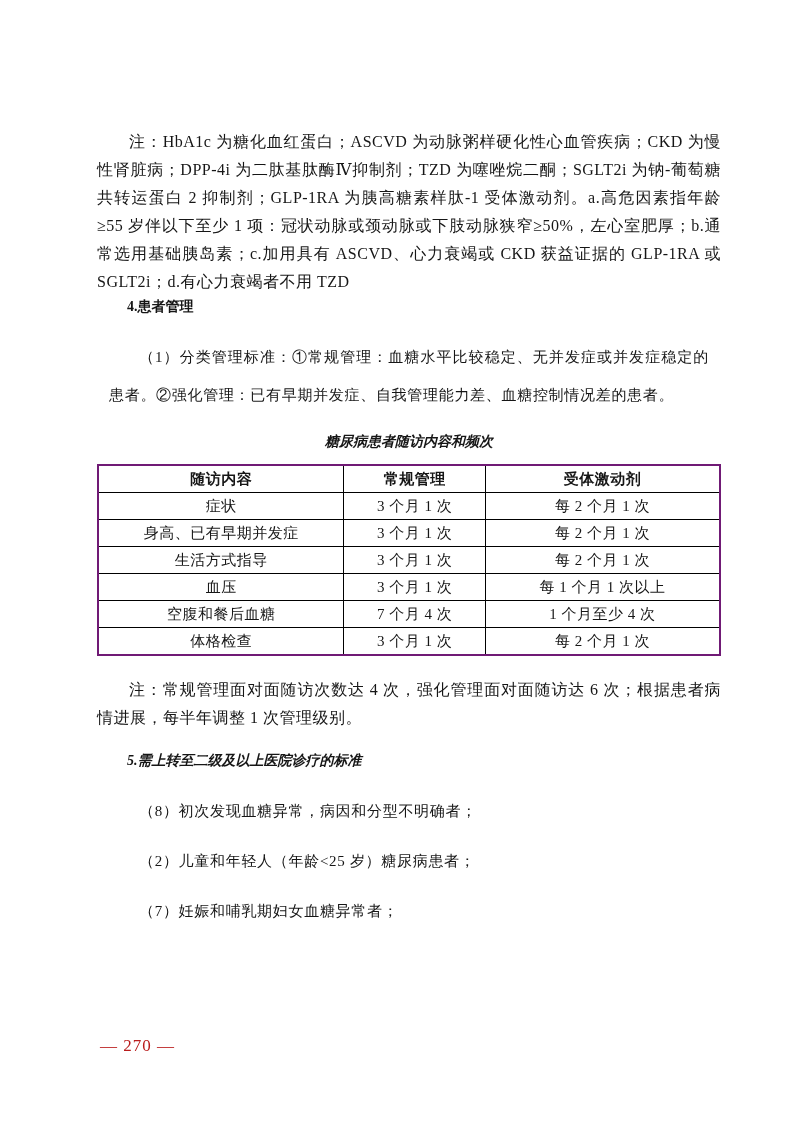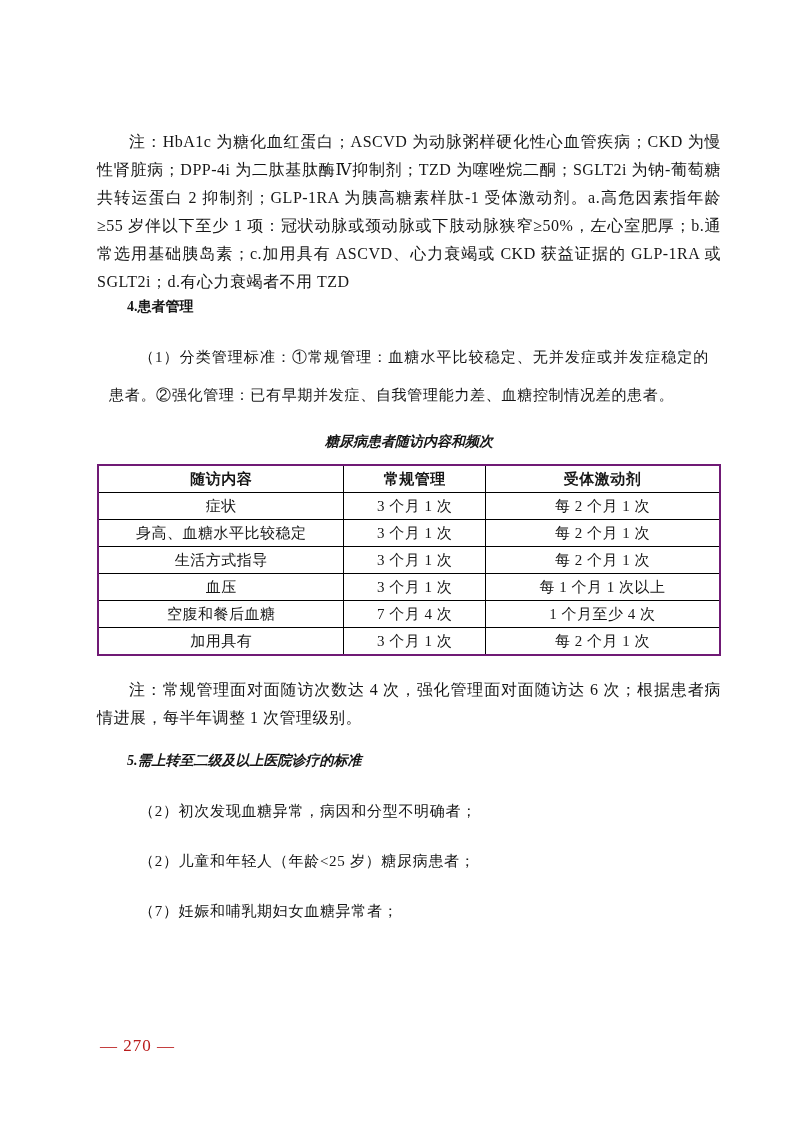--- a/index.html
+++ b/index.html
@@ -104,52 +104,52 @@
           <th>受体激动剂</th>
         </tr>
     </thead>
     <tbody>
         <tr>
           <td>症状</td>
           <td>3 个月 1 次</td>
           <td>每 2 个月 1 次</td>
         </tr>
         <tr>
-          <td>身高、血糖水平比较稳定</td>
+          <td>身高、已有早期并发症</td>
           <td>3 个月 1 次</td>
           <td>每 2 个月 1 次</td>
         </tr>
         <tr>
           <td>生活方式指导</td>
           <td>3 个月 1 次</td>
           <td>每 2 个月 1 次</td>
         </tr>
         <tr>
           <td>血压</td>
           <td>3 个月 1 次</td>
           <td>每 1 个月 1 次以上</td>
         </tr>
         <tr>
           <td>空腹和餐后血糖</td>
           <td>7 个月 4 次</td>
           <td>1 个月至少 4 次</td>
         </tr>
         <tr>
-          <td>加用具有</td>
+          <td>体格检查</td>
           <td>3 个月 1 次</td>
           <td>每 2 个月 1 次</td>
         </tr>
       </tbody>
   </table>
 
   <p class="table-note">注：常规管理面对面随访次数达 4 次，强化管理面对面随访达 6 次；根据患者病情进展，每半年调整 1 次管理级别。</p>
 
   <h2 class="sec-heading sec5">5.需上转至二级及以上医院诊疗的标准</h2>
 
   <div>
-      <p class="body-para item">（2）初次发现血糖异常，病因和分型不明确者；</p>
+      <p class="body-para item">（8）初次发现血糖异常，病因和分型不明确者；</p>
       <p class="body-para item">（2）儿童和年轻人（年龄&lt;25 岁）糖尿病患者；</p>
       <p class="body-para item">（7）妊娠和哺乳期妇女血糖异常者；</p>
     </div>
 
   <div class="page-footer">— 270 —</div>
 
 </div>
 
 </body></html>

